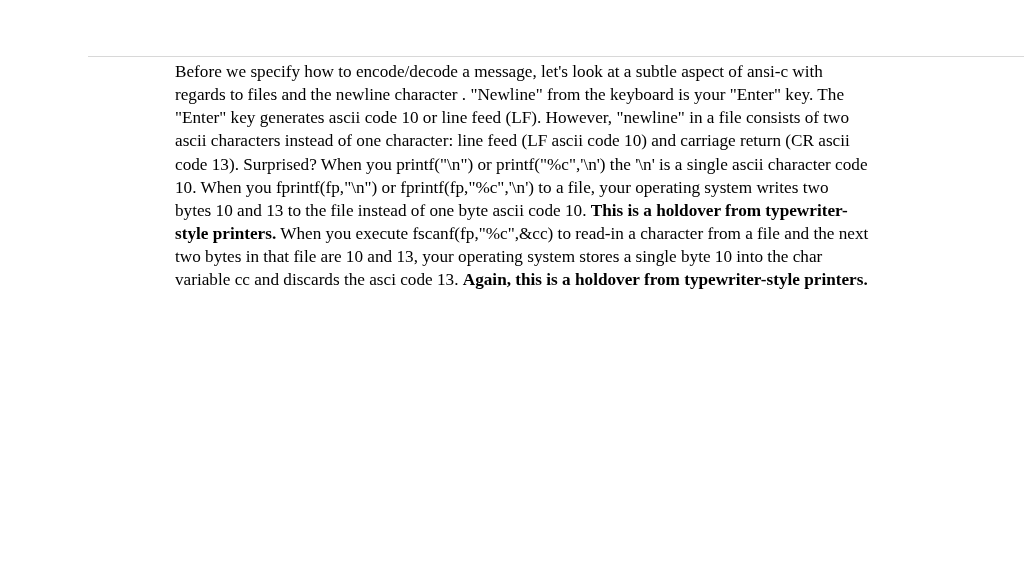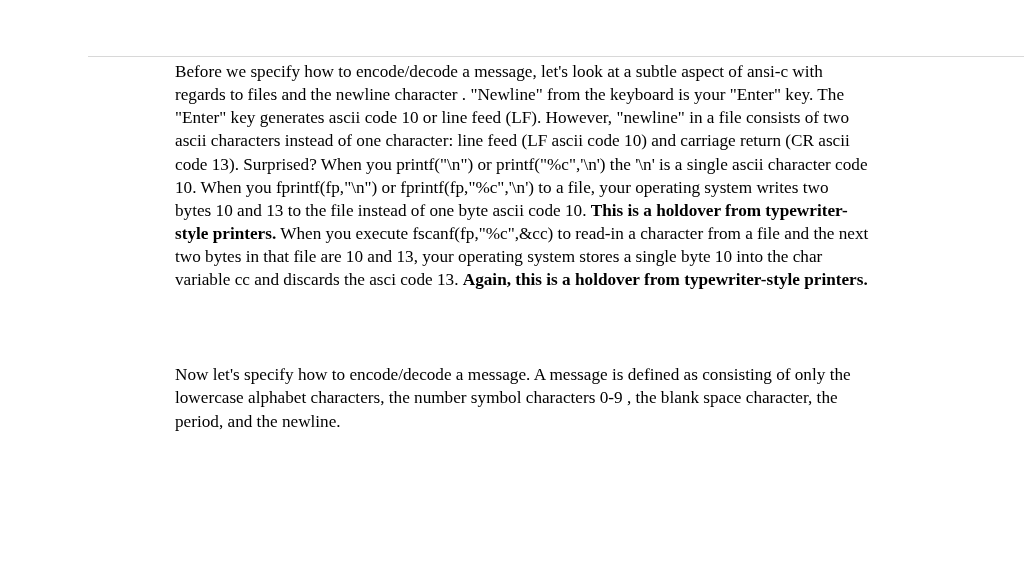--- a/index.html
+++ b/index.html
@@ -54,17 +54,16 @@
 <div class="page">
 
   <div class="top-rule"></div>
 
   <div class="content">
 
     <p class="para"><span>Before we specify how to encode/decode a message, let's look at a subtle aspect of ansi-c with regards to files and the newline character . "Newline" from the keyboard is your "Enter" key. The "Enter" key generates ascii code 10 or line feed (LF). However, "newline" in a file consists of two ascii characters instead of one character: line feed (LF ascii code 10) and carriage return (CR ascii code 13). Surprised? When you printf("\n") or printf("%c",'\n')  the '\n' is a single ascii character code 10. When you fprintf(fp,"\n") or fprintf(fp,"%c",'\n') to a file, your operating system writes two bytes 10 and 13 to the file instead of one byte ascii code 10. </span><b>This is a holdover from typewriter-style printers.</b><span> When you execute fscanf(fp,"%c",&amp;cc)  to read-in a character from a file and the next two bytes in that file are 10 and 13, your operating system stores a single byte 10 into the char variable cc and discards the asci code 13. </span><b>Again, this is a holdover from typewriter-style printers.</b></p>
 
     <div class="spacer"></div>
 
-    <p class="para"><span>Now let's specify how to encode/decode a message. A message is defined as consisting of only the lowercase alphabet characters, the number symbol characters 0-9 , the blank space character, the period, and the newline.</span></p>
 
   </div>
 
 </div>
 
 </body></html>

